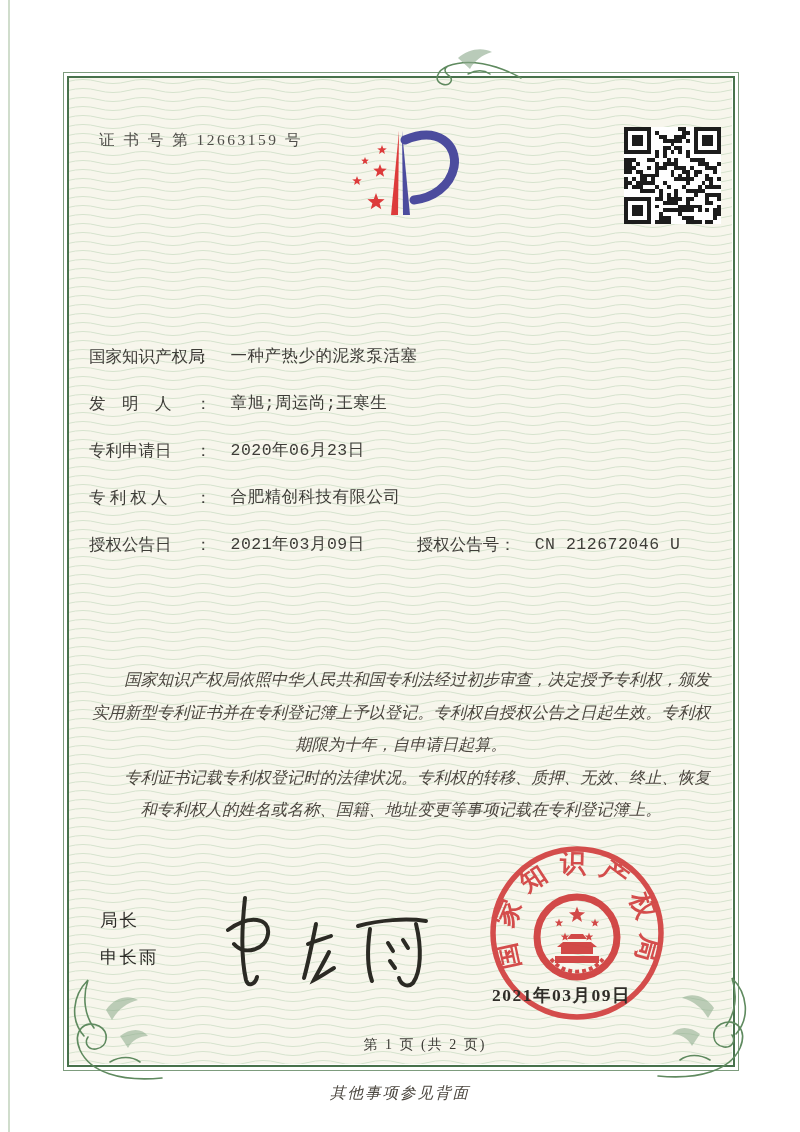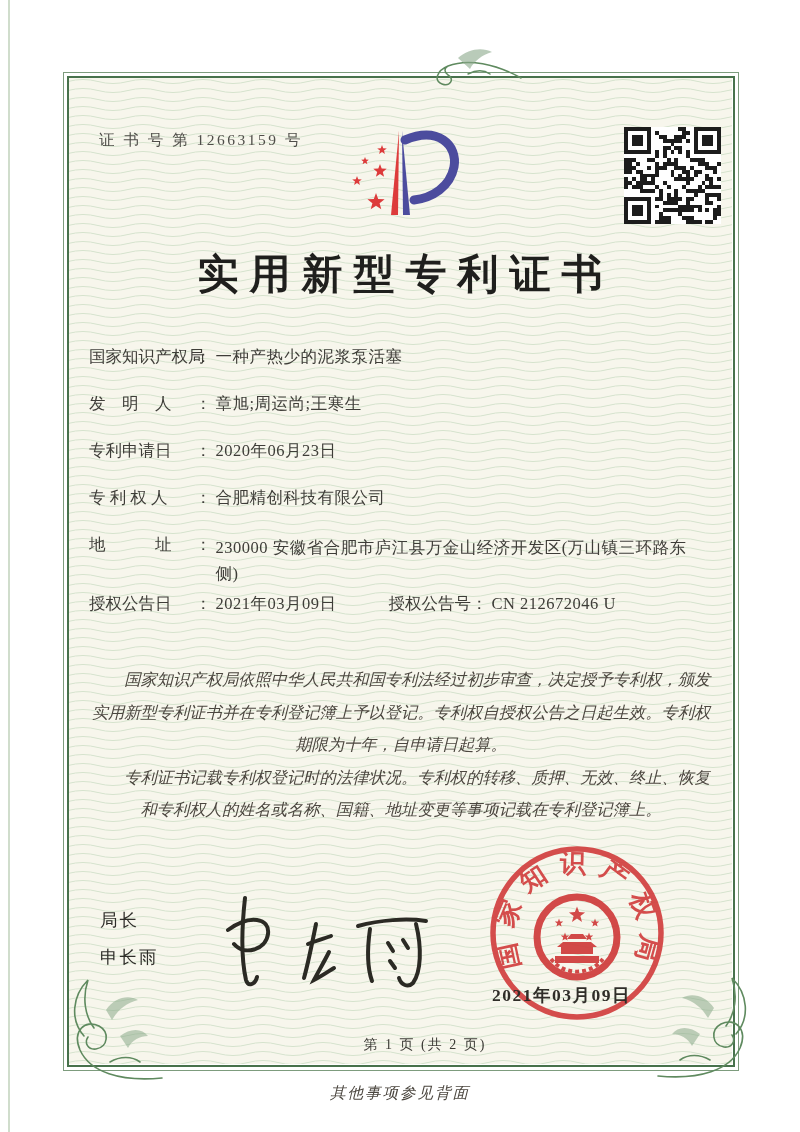--- a/index.html
+++ b/index.html
@@ -13,21 +13,21 @@
   .ornament{position:absolute;z-index:3;}
   .cert-number{position:absolute;left:99px;top:130px;font-size:15.5px;letter-spacing:2.5px;color:#4f4e49;z-index:4;}
   .logo{position:absolute;left:332px;top:118px;z-index:4;}
   .qr{position:absolute;left:624px;top:127px;z-index:4;background:#fff;}
   .cert-title{position:absolute;left:63px;top:247px;width:674px;text-align:center;font-size:41px;
               font-weight:600;letter-spacing:11px;text-indent:11px;color:#1f1f1d;z-index:4;}
   .fields{position:absolute;left:89px;top:347px;width:640px;font-size:16.5px;color:#3e3d38;z-index:4;}
   .field-row{margin-bottom:27px;line-height:20px;white-space:nowrap;}
   .f-label{display:inline-block;width:106px;vertical-align:top;}
   .f-colon{display:inline-block;vertical-align:top;}
-  .f-value{display:inline-block;margin-left:4px;vertical-align:top;letter-spacing:.5px;}
+  .f-value{display:inline-block;margin-left:19px;vertical-align:top;letter-spacing:.5px;font-family:Liberation Mono, monospace;}
   .field-row.address{margin-bottom:7px;}
   .field-row.address .f-value{white-space:normal;width:478px;line-height:26px;}
   .f-extra-label{display:inline-block;margin-left:52px;vertical-align:top;}
   .paragraphs{position:absolute;left:87px;top:664px;width:628px;z-index:4;
               font-size:16.3px;line-height:32.5px;color:#4b463f;font-style:italic;text-align:center;}
   .paragraphs p{margin:0;text-indent:2em;}
   .official-title{position:absolute;left:100px;top:908px;font-size:17.5px;color:#2e2d29;z-index:4;letter-spacing:2px;}
   .official-name{position:absolute;left:100px;top:945px;font-size:17.5px;color:#2e2d29;z-index:4;letter-spacing:2px;}
   .signature{position:absolute;left:212px;top:880px;z-index:4;}
   .seal{position:absolute;left:487px;top:843px;z-index:5;opacity:.92;}
@@ -394,28 +394,26 @@
         <rect x="11" y="24" width="1" height="1"></rect>
         <rect x="16" y="24" width="1" height="1"></rect>
         <rect x="17" y="24" width="1" height="1"></rect>
         <rect x="18" y="24" width="1" height="1"></rect>
         <rect x="19" y="24" width="1" height="1"></rect>
         <rect x="21" y="24" width="1" height="1"></rect>
         <rect x="22" y="24" width="1" height="1"></rect>
       </g>
   </svg>
 
-  <div class="cert-title">实用新型专利证书</div>
 
   <div class="fields">
       <div class="field-row"><span class="f-label">国家知识产权局</span><span class="f-colon">：</span><span class="f-value">一种产热少的泥浆泵活塞</span></div>
       <div class="field-row"><span class="f-label">发　明　人</span><span class="f-colon">：</span><span class="f-value">章旭;周运尚;王寒生</span></div>
       <div class="field-row"><span class="f-label">专利申请日</span><span class="f-colon">：</span><span class="f-value">2020年06月23日</span></div>
       <div class="field-row"><span class="f-label">专 利 权 人</span><span class="f-colon">：</span><span class="f-value">合肥精创科技有限公司</span></div>
-      <div class="field-row address"><span class="f-label">地　　　址</span><span class="f-colon">：</span><span class="f-value">230000 安徽省合肥市庐江县万金山经济开发区(万山镇三环路东侧)</span></div>
       <div class="field-row"><span class="f-label">授权公告日</span><span class="f-colon">：</span><span class="f-value">2021年03月09日</span><span class="f-extra-label">授权公告号</span><span class="f-colon">：</span><span class="f-value">CN 212672046 U</span></div>
     </div>
 
   <div class="paragraphs">
     <p>国家知识产权局依照中华人民共和国专利法经过初步审查，决定授予专利权，颁发实用新型专利证书并在专利登记簿上予以登记。专利权自授权公告之日起生效。专利权期限为十年，自申请日起算。</p>
     <p>专利证书记载专利权登记时的法律状况。专利权的转移、质押、无效、终止、恢复和专利权人的姓名或名称、国籍、地址变更等事项记载在专利登记簿上。</p>
   </div>
 
   <div class="official-title">局长</div>
   <div class="official-name">申长雨</div>

